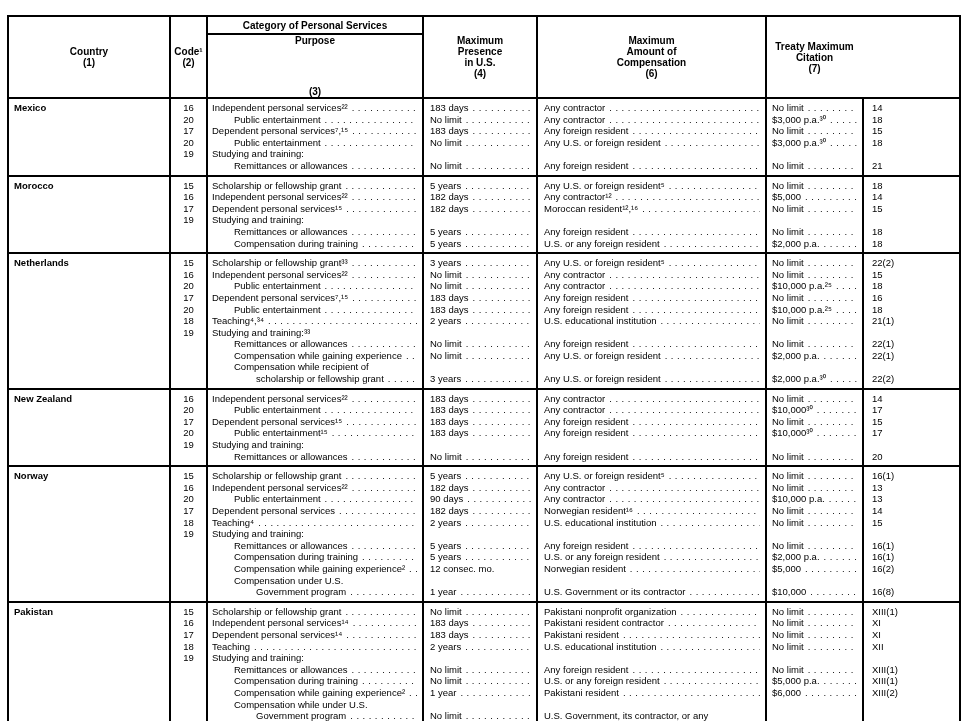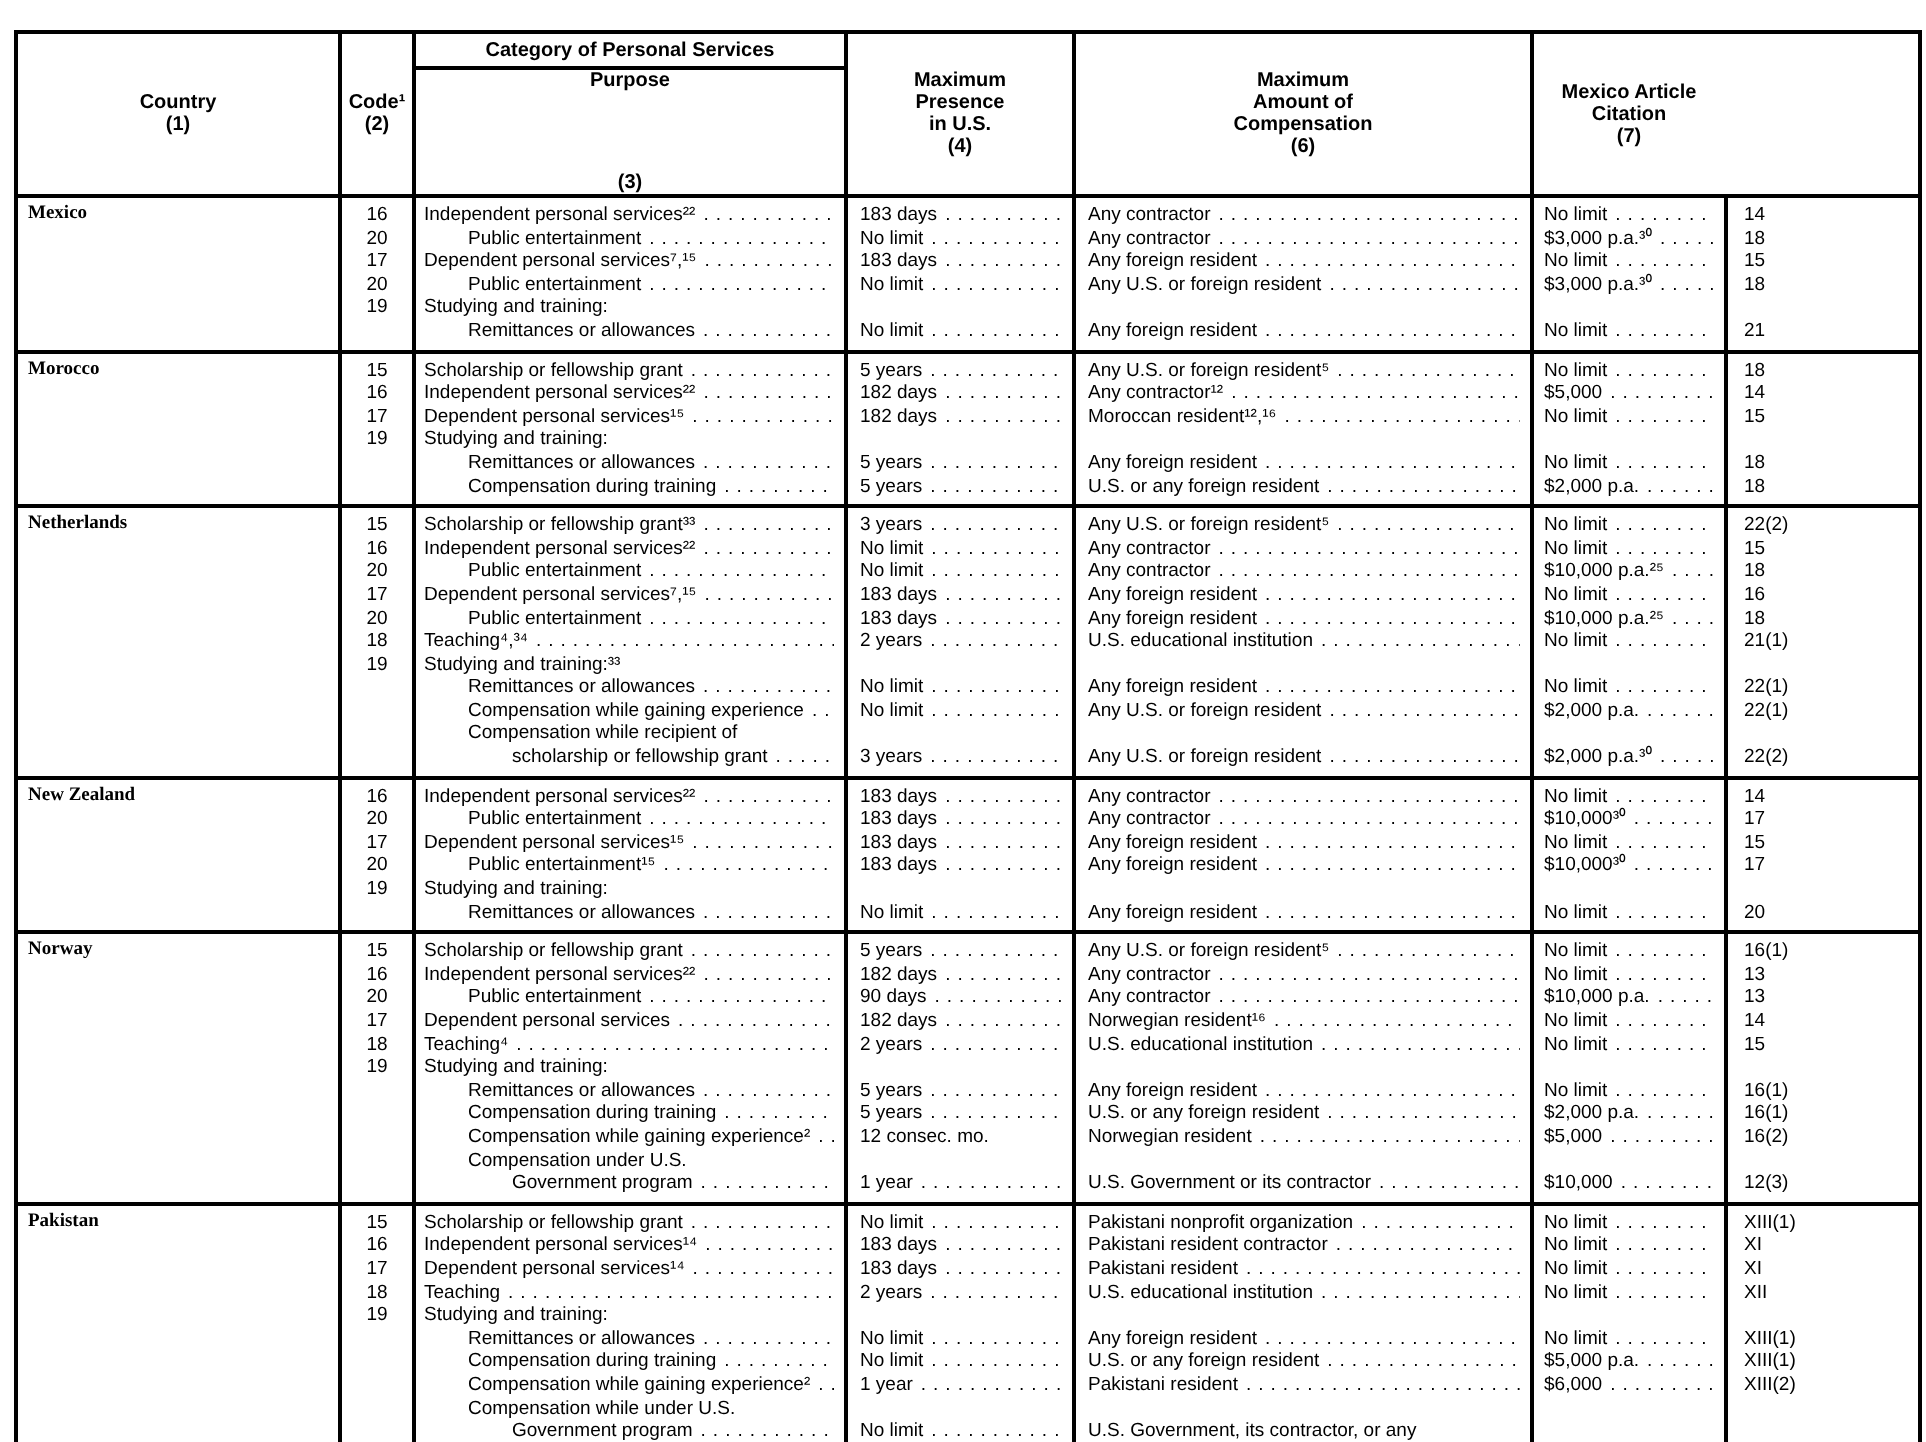--- a/index.html
+++ b/index.html
@@ -14,21 +14,21 @@
   
   .hdr .c{display:flex;flex-direction:column;justify-content:center;text-align:center;
           font-weight:bold;font-size:10px;line-height:11px;min-height:49px;padding:1px 0;}
   .hdr .col3h{justify-content:flex-start;padding:0;}
   .catgrp{padding:3px 2px 2px;}
   .rule{border-bottom:2px solid #000;}
   .purph{flex:1;display:flex;flex-direction:column;justify-content:center;gap:40px;}
   
   .sec{border-top:2px solid #000;}
   .sec .c{padding-top:3px;padding-bottom:3px;}
-  .cname{font-weight:bold;font-size:9.5px;padding:0 0 0 5px;line-height:11.6px;font-family:Liberation Serif, serif;}
+  .cname{font-weight:bold;font-size:9.5px;padding:0 0 0 5px;line-height:11.6px;}
   .ln{height:11.6px;line-height:11.6px;font-size:9.5px;display:flex;align-items:baseline;white-space:nowrap;}
   .ln.ctr{justify-content:center;}
   .ln .t{white-space:pre;}
   .dots{flex:1 1 auto;overflow:hidden;margin-left:4px;margin-right:3px;}
   .dots::before{content:"......................................................";letter-spacing:3.5px;}
   .col-purpose .ln{padding-left:4px;padding-right:2px;}
   .col-presence .ln{padding-left:6px;padding-right:2px;}
   .col-employer .ln{padding-left:6px;padding-right:2px;}
   .col-compensation .ln{padding-left:5px;padding-right:2px;}
   .col-treaty .ln{padding-left:8px;}
@@ -67,21 +67,21 @@
         <div>in U.S.</div>
         <div>(4)</div>
       </div>
       <div class="c">
         <div>Maximum</div>
         <div>Amount of</div>
         <div>Compensation</div>
         <div>(6)</div>
       </div>
       <div class="c">
-        <div>Mexico Article</div>
+        <div>Treaty Maximum</div>
         <div>Citation</div>
         <div>(7)</div>
       </div>
     </div>
 
     <div>
         <div class="row sec">
           <div class="c col-country">
             <div class="cname">Mexico</div>
           </div>
@@ -924,21 +924,21 @@
               <div class="t">16(1)</div>
             </div>
             <div class="ln">
               <div class="t">16(1)</div>
             </div>
             <div class="ln">
               <div class="t">16(2)</div>
             </div>
             <div class="ln"></div>
             <div class="ln">
-              <div class="t">12(3)</div>
+              <div class="t">16(8)</div>
             </div>
           </div>
         </div>
         <div class="row sec">
           <div class="c col-country">
             <div class="cname">Pakistan</div>
           </div>
           <div class="c col-code">
             <div class="ln ctr">
               <div class="t">15</div>

